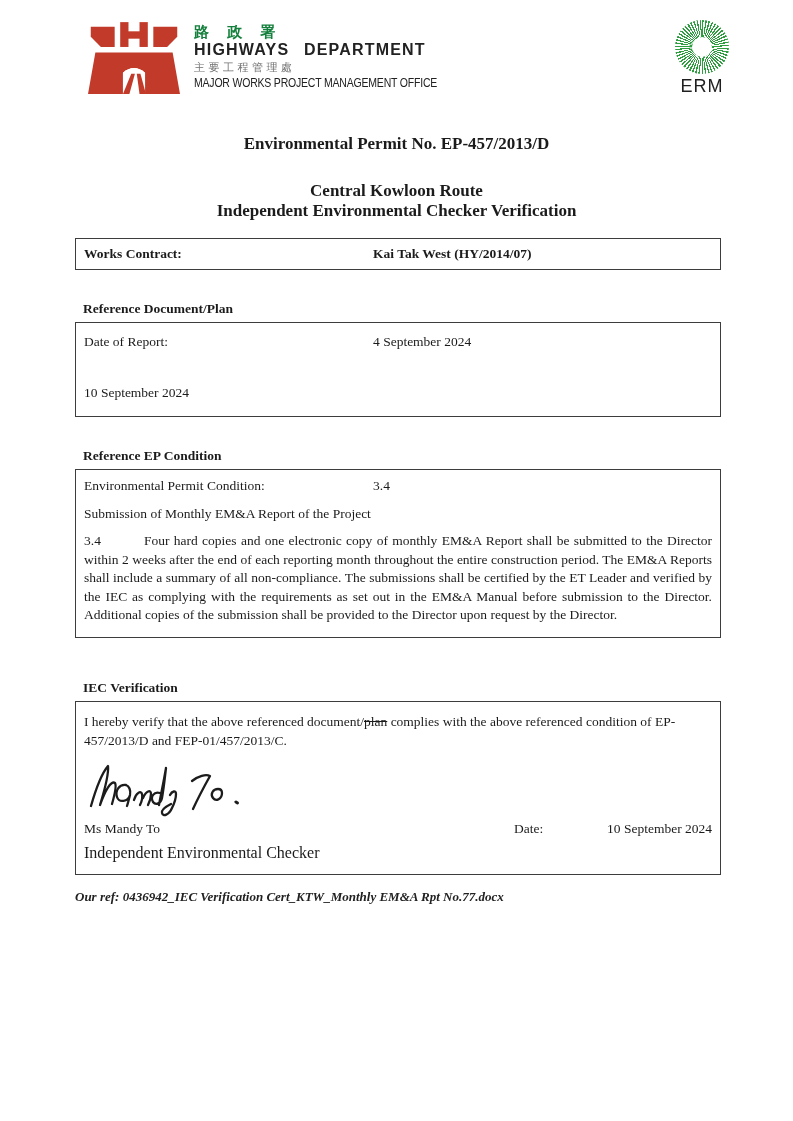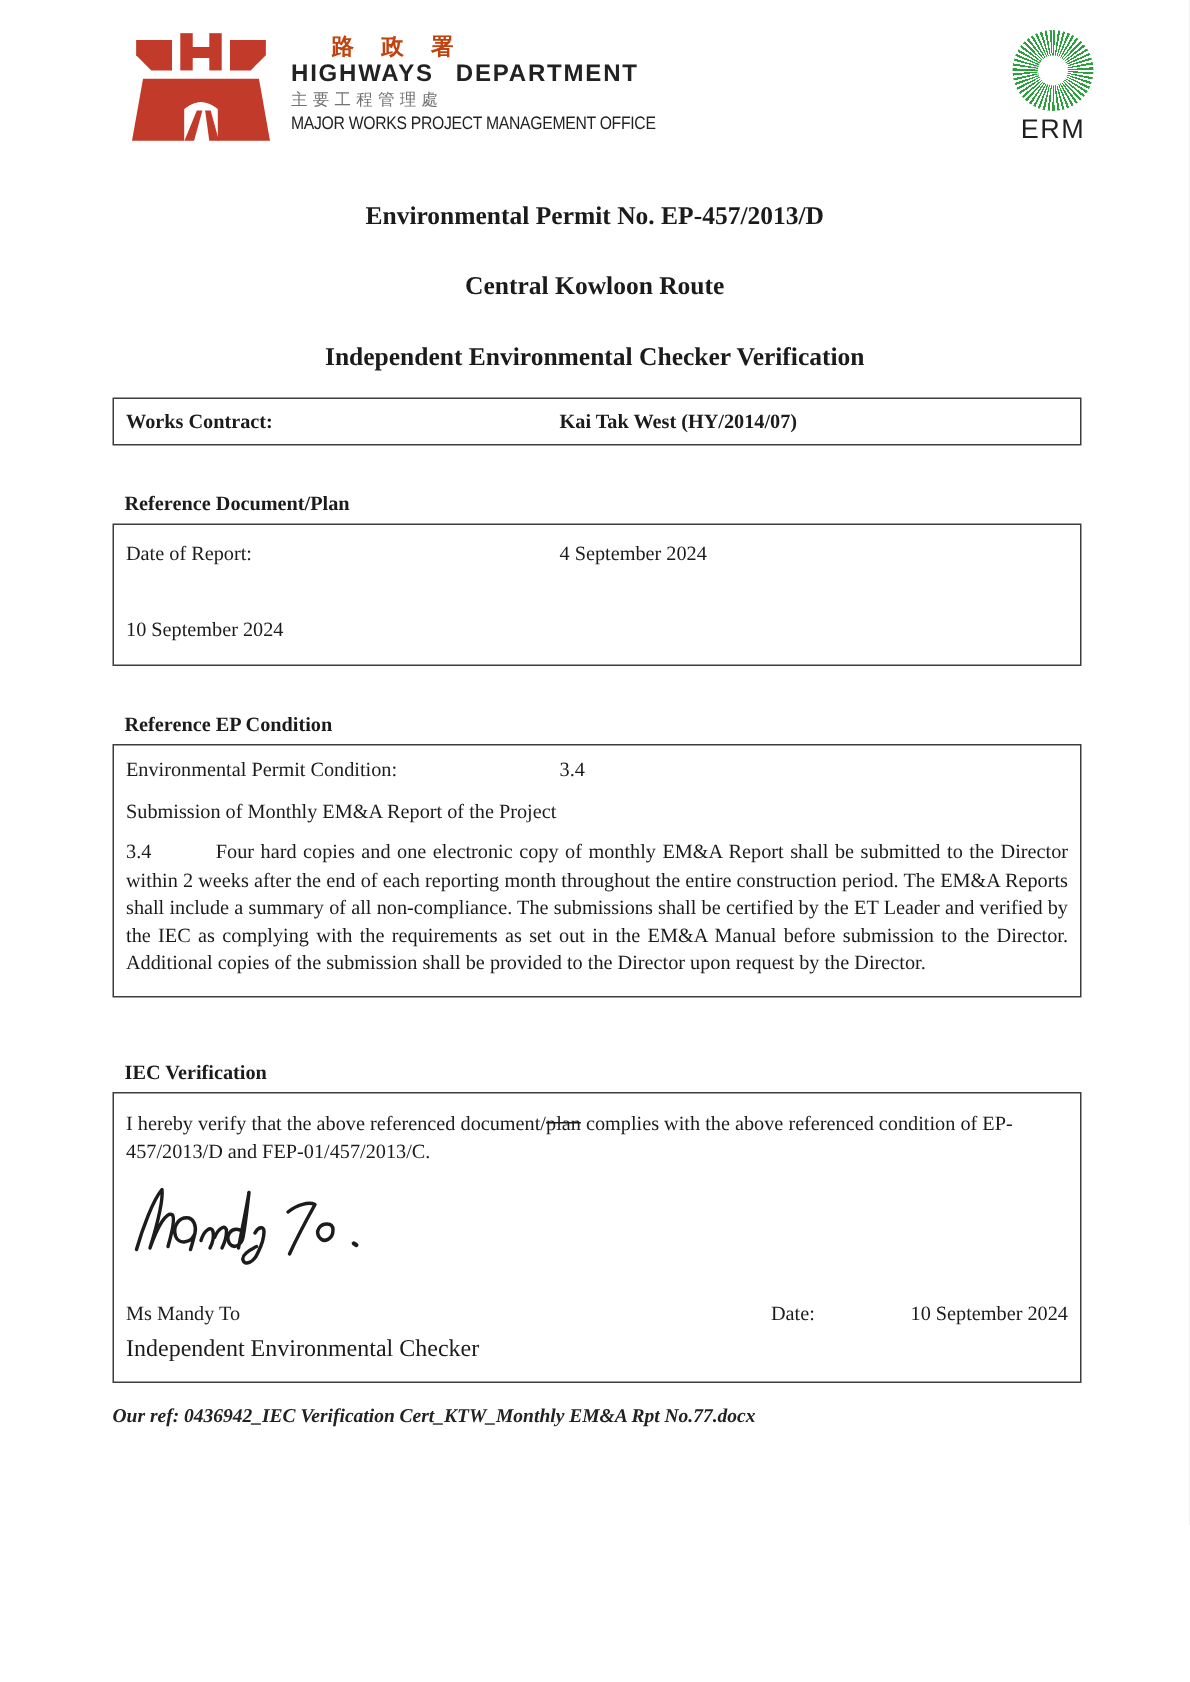--- a/index.html
+++ b/index.html
@@ -6,37 +6,37 @@
   .page{
     width:793px;height:1121px;background:#ffffff;margin:0 auto;
     font-family:"Liberation Serif","DejaVu Serif",serif;
     color:#1b1b1b;position:relative;overflow:hidden;box-sizing:border-box;
   }
   
   .header{display:flex;align-items:flex-start;padding:20px 64px 0 88px;height:80px;}
   .hyd{display:flex;align-items:flex-start;gap:14px;}
   .hyd-logo{width:92px;height:76px;flex:0 0 auto;}
   .hyd-text{font-family:"Liberation Sans","DejaVu Sans",sans-serif;line-height:1.06;padding-top:4px;}
-  .hyd-zh-name{font-size:15px;letter-spacing:7px;font-weight:700;color:#c2410c;margin-left:27px;}
+  .hyd-zh-name{font-size:15px;letter-spacing:7px;font-weight:700;color:#15803d;}
   .hyd-en-name{font-size:16px;font-weight:700;letter-spacing:1.2px;word-spacing:9px;color:#222;margin-top:2px;}
   .hyd-zh-office{font-size:11px;letter-spacing:3.5px;color:#737373;margin-top:3px;}
   .hyd-en-office{font-size:10.5px;letter-spacing:-0.2px;color:#222;margin-top:3px;transform:scaleY(1.15);transform-origin:left top;}
   .erm{margin-left:auto;display:flex;flex-direction:column;align-items:center;padding-top:0;}
   .erm-burst{
     width:54px;height:54px;border-radius:50%;position:relative;
     background:repeating-conic-gradient(#2f9e41 0deg 3.4deg,#ffffff 3.4deg 7.1deg);
   }
   .erm-burst::after{content:"";position:absolute;inset:17px;border-radius:50%;background:#fff;}
   .erm-burst::before{content:"";position:absolute;left:14px;top:20px;width:12px;height:12px;border-radius:50%;background:#2f9e41;opacity:.35;}
   .erm-label{font-family:"Liberation Sans","DejaVu Sans",sans-serif;font-size:18px;letter-spacing:1px;color:#1f1f1f;margin-top:2px;}
   
   .title{ text-align:center;font-weight:700;font-size:17px;}
   .title-1{margin-top:34px;}
   .title-2{margin-top:27px;}
-  .title-3{margin-top:27px;}
+  .title-3{}
   
   .box{border:1.2px solid #3d3d3d;margin-left:75px;margin-right:72px;box-sizing:border-box;}
   .section-heading{font-weight:700;font-size:13.5px;margin-left:83px;}
   .works-box{margin-top:17px;padding:7px 8px;}
   .grid-row{display:grid;grid-template-columns:289px 1fr;align-items:baseline;}
   .bold{font-weight:700;}
   .fs{font-size:13.5px;}
   .h-after-box{margin-top:31px;}
   .box-after-h{margin-top:5px;}
   .refdoc-box{padding:6px 8px 10px 8px;}
@@ -45,21 +45,21 @@
   .strike{text-decoration:line-through;}
   .pre{white-space:pre-wrap;}
   .ep-box{padding:8px 8px 12px 8px;}
   .ep-sub{margin-top:12px;font-size:13.5px;}
   .ep-clause{margin-top:10px;font-size:13.5px;line-height:18.6px;text-align:justify;}
   .tab{display:inline-block;width:43px;}
   .iec-heading{margin-top:42px;}
   .iec-box{padding:10px 8px 12px 8px;}
   .iec-statement{font-size:13.5px;line-height:19px;max-width:620px;}
   .signature-wrap{margin:10px 0 0 2px;height:58px;}
-  .sign-date-row{display:flex;align-items:flex-end;margin-top:23px;font-size:13.5px;}
+  .sign-date-row{display:flex;align-items:flex-end;margin-top:3px;font-size:13.5px;}
   .date-group{margin-left:auto;display:flex;align-items:baseline;}
   .date-label{width:88px;}
   .date-value{width:110px;text-align:right;}
   .signer-title-row{margin-top:7px;font-size:16px;}
   .footer-ref{margin:14px 72px 0 75px;font-style:italic;font-weight:600;font-size:13px;color:#222;}
 </style>
 </head>
 <body>
 
 <div class="page">

